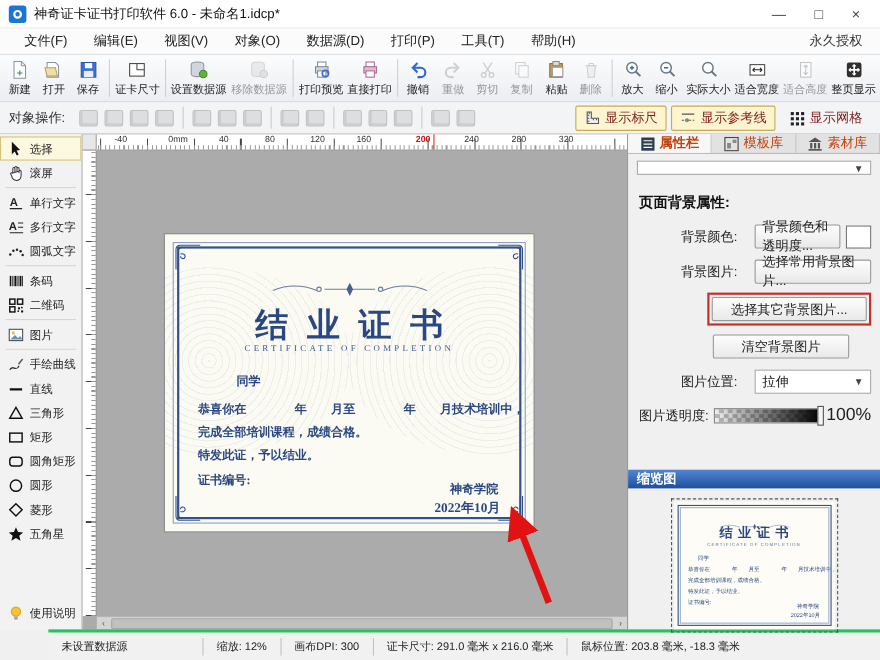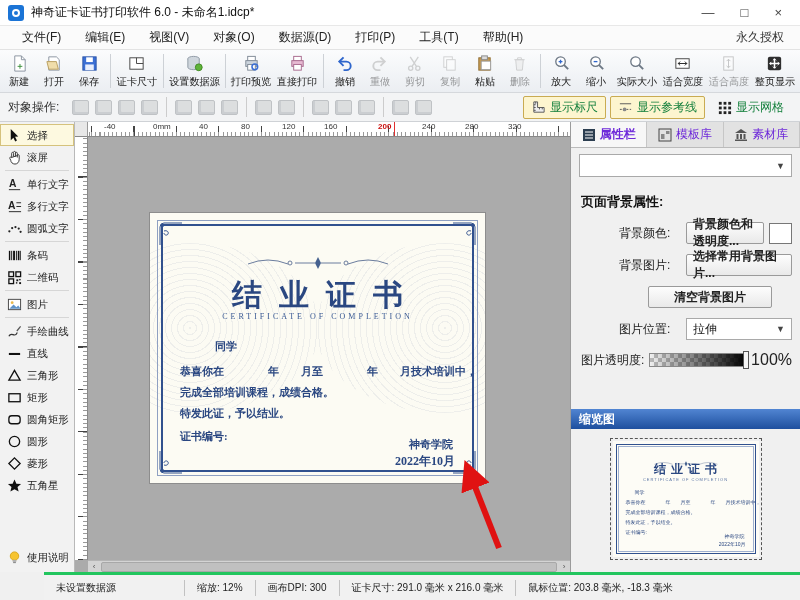--- a/index.html
+++ b/index.html
@@ -27,21 +27,21 @@
 .tb.wide { width:58px; }
 .tb.disabled { opacity:.45; filter:grayscale(1); }
 .tsep { width:1px; height:34px; background:#cdd1d6; margin:0 3px; }
 
 
 .objbar { height:29px; background:#f3f4f5; border-bottom:1px solid #cfd2d6; display:flex; align-items:center; padding:0 8px; }
 .objbar .oblabel { color:#333; margin-right:10px; }
 .op-ic { width:17px; height:15px; margin:0 3px; background:#dcdedf; border:1px solid #bfc2c5; box-shadow:inset 2px -2px 0 #cbced1; border-radius:2px; }
 .osep { width:1px; height:20px; background:#ccc; margin:0 5px; }
 .toggles { margin-left:auto; display:flex; gap:4px; }
-.toggle { display:flex; align-items:center; gap:4px; padding:2px 7px; border:1px solid transparent; border-radius:2px; color:#15803d;font-family:Liberation Mono, monospace; }
+.toggle { display:flex; align-items:center; gap:4px; padding:2px 7px; border:1px solid transparent; border-radius:2px; color:#7f1d1d;font-family:Liberation Mono, monospace; }
 .toggle.active { background:#fdf5cf; border-color:#c9ab52; }
 .toggle svg { width:15px; height:15px; }
 
 
 .main { position:relative; height:450px; }
 
 
 .palette { position:absolute; left:0; top:0; width:75px; height:450px; background:#f2f2f2; border-right:1px solid #b9b9b9; display:flex; flex-direction:column; padding-top:2px; }
 .pitem { height:22px; display:flex; align-items:center; gap:5px; padding-left:6px; border:1px solid transparent; }
 .pitem .plabel { font-size:11px; color:#222; white-space:nowrap; transform:scale(.95); transform-origin:left; }
@@ -82,29 +82,29 @@
 .cl-salut { left:65px; top:126px; }
 .cl-1 { left:30px; top:151px; } .cl-2 { left:30px; top:172px; } .cl-3 { left:30px; top:193px; } .cl-4 { left:30px; top:216px; }
 .cl-issuer { right:32px; top:224px; } .cl-date { right:30px; top:240px; font-size:12px; }
 
 
 .arrowsvg { position:absolute; inset:0; width:495px; height:450px; pointer-events:none; }
 
 
 .rightpanel { position:absolute; left:570px; top:0; width:230px; height:450px; background:#f0f0f0; border-left:1px solid #9b9b9b; display:flex; flex-direction:column; }
 .ptabs { height:26px; background:#e2e2e2; display:flex; border-bottom:1px solid #bbb; }
-.ptab { flex:1; display:flex; align-items:center; justify-content:center; gap:4px; font-size:12px; color:#6d28d9; border-right:1px solid #c6c6c6; }
+.ptab { flex:1; display:flex; align-items:center; justify-content:center; gap:4px; font-size:12px; color:#c2410c; border-right:1px solid #c6c6c6; }
 .ptab svg { width:14px; height:14px; }
 .ptab.active { background:#f7f7f7; font-weight:bold; }
 .pdrop { margin:6px 8px 2px; height:23px; background:#fff; border:1px solid #a9a9a9; display:flex; align-items:center; justify-content:flex-end; padding-right:6px; color:#444; font-size:9px; }
 .sectitle { margin:14px 10px 6px; font-weight:bold; font-size:13px; color:#111; }
 .prow { display:flex; align-items:center; margin:5px 8px 5px 10px; gap:5px; }
 .prow .plab { width:62px; font-size:12px; color:#222; flex:none;margin-left:38px; }
 .pbtn { height:22px; background:linear-gradient(#fdfdfd,#e9e9e9); border:1px solid #9a9a9a; border-radius:2px; font-size:12px; color:#222; display:flex; align-items:center; justify-content:center; padding:0 6px; }
-.pbtn.grow { flex:1;font-weight:bold; }
+.pbtn.grow { flex:1; }
 .swatch { width:23px; height:21px; background:#fff; border:1px solid #777; flex:none; }
 .redbox { border:2px solid #c6302b; padding:2px; margin:3px 8px 3px 72px; }
 .redbox .pbtn { width:100%; }
 .pselect { flex:1; height:22px; background:#fff; border:1px solid #a9a9a9; display:flex; align-items:center; padding:0 6px; font-size:12px; color:#222; }
 .pselect .dd { margin-left:auto; font-size:9px; color:#444; }
 .oprow { display:flex; align-items:center; margin:6px 8px 0 10px; gap:4px; }
 .oprow .plab { width:64px; font-size:12px; flex:none; }
 .slider { position:relative; width:124px; height:14px; border:1px solid #888;
   background-image:linear-gradient(to right, rgba(0,0,0,0), #000), conic-gradient(#b9b9b9 0 25%, #efefef 0 50%, #b9b9b9 0 75%, #efefef 0); background-size:100% 100%, 8px 8px; }
 .slider .handle { position:absolute; right:-3px; top:-3px; width:6px; height:18px; background:#f5f5f5; border:1px solid #555; }
@@ -187,20 +187,28 @@
     <span class="tlabel">证卡尺寸</span>
   </div>
   <div class="tsep"></div>
   <div class="tb wide">
     <svg viewBox="0 0 20 20">
         <ellipse cx="9" cy="5" rx="6" ry="2.5" fill="#cfd6dd" stroke="#8d98a3"></ellipse>
         <path d="M3 5v9c0 1.4 2.7 2.5 6 2.5s6-1.1 6-2.5V5" fill="#cfd6dd" stroke="#8d98a3"></path>
         <circle cx="14.5" cy="14" r="3.6" fill="#5fb33a" stroke="#3f8a22"></circle>
       </svg>
     <span class="tlabel">设置数据源</span>
+  </div>
+  <div class="tb wide disabled">
+    <svg viewBox="0 0 20 20">
+        <ellipse cx="9" cy="5" rx="6" ry="2.5" fill="#d9d9d9" stroke="#aaa"></ellipse>
+        <path d="M3 5v9c0 1.4 2.7 2.5 6 2.5s6-1.1 6-2.5V5" fill="#d9d9d9" stroke="#aaa"></path>
+        <circle cx="14.5" cy="14" r="3.6" fill="#c9c9c9" stroke="#9a9a9a"></circle>
+      </svg>
+    <span class="tlabel">移除数据源</span>
   </div>
   <div class="tsep"></div>
   <div class="tb wide">
     <svg viewBox="0 0 20 20">
         <rect x="6" y="2.5" width="8" height="5" fill="#fff" stroke="#7f8a96"></rect>
         <rect x="4" y="7" width="12" height="6" fill="#cdd5de" stroke="#7f8a96"></rect>
         <rect x="6" y="11" width="8" height="6" fill="#fff" stroke="#7f8a96"></rect>
         <circle cx="13.5" cy="13.5" r="3" fill="none" stroke="#3b6fd4" stroke-width="1.6"></circle>
       </svg>
     <span class="tlabel">打印预览</span>
@@ -611,20 +619,23 @@
       <span class="plab">背景颜色:</span>
       <span class="pbtn grow">背景颜色和透明度...</span>
       <span class="swatch"></span>
     </div>
 
     <div class="prow">
       <span class="plab">背景图片:</span>
       <span class="pbtn grow">选择常用背景图片...</span>
     </div>
 
+    <div class="redbox">
+      <span class="pbtn">选择其它背景图片...</span>
+    </div>
 
     <div class="prow" style="margin-left:77px; margin-right:28px;">
       <span class="pbtn grow">清空背景图片</span>
     </div>
 
     <div class="prow">
       <span class="plab">图片位置:</span>
       <span class="pselect">
         <span>拉伸</span>
         <span class="dd">▼</span>

